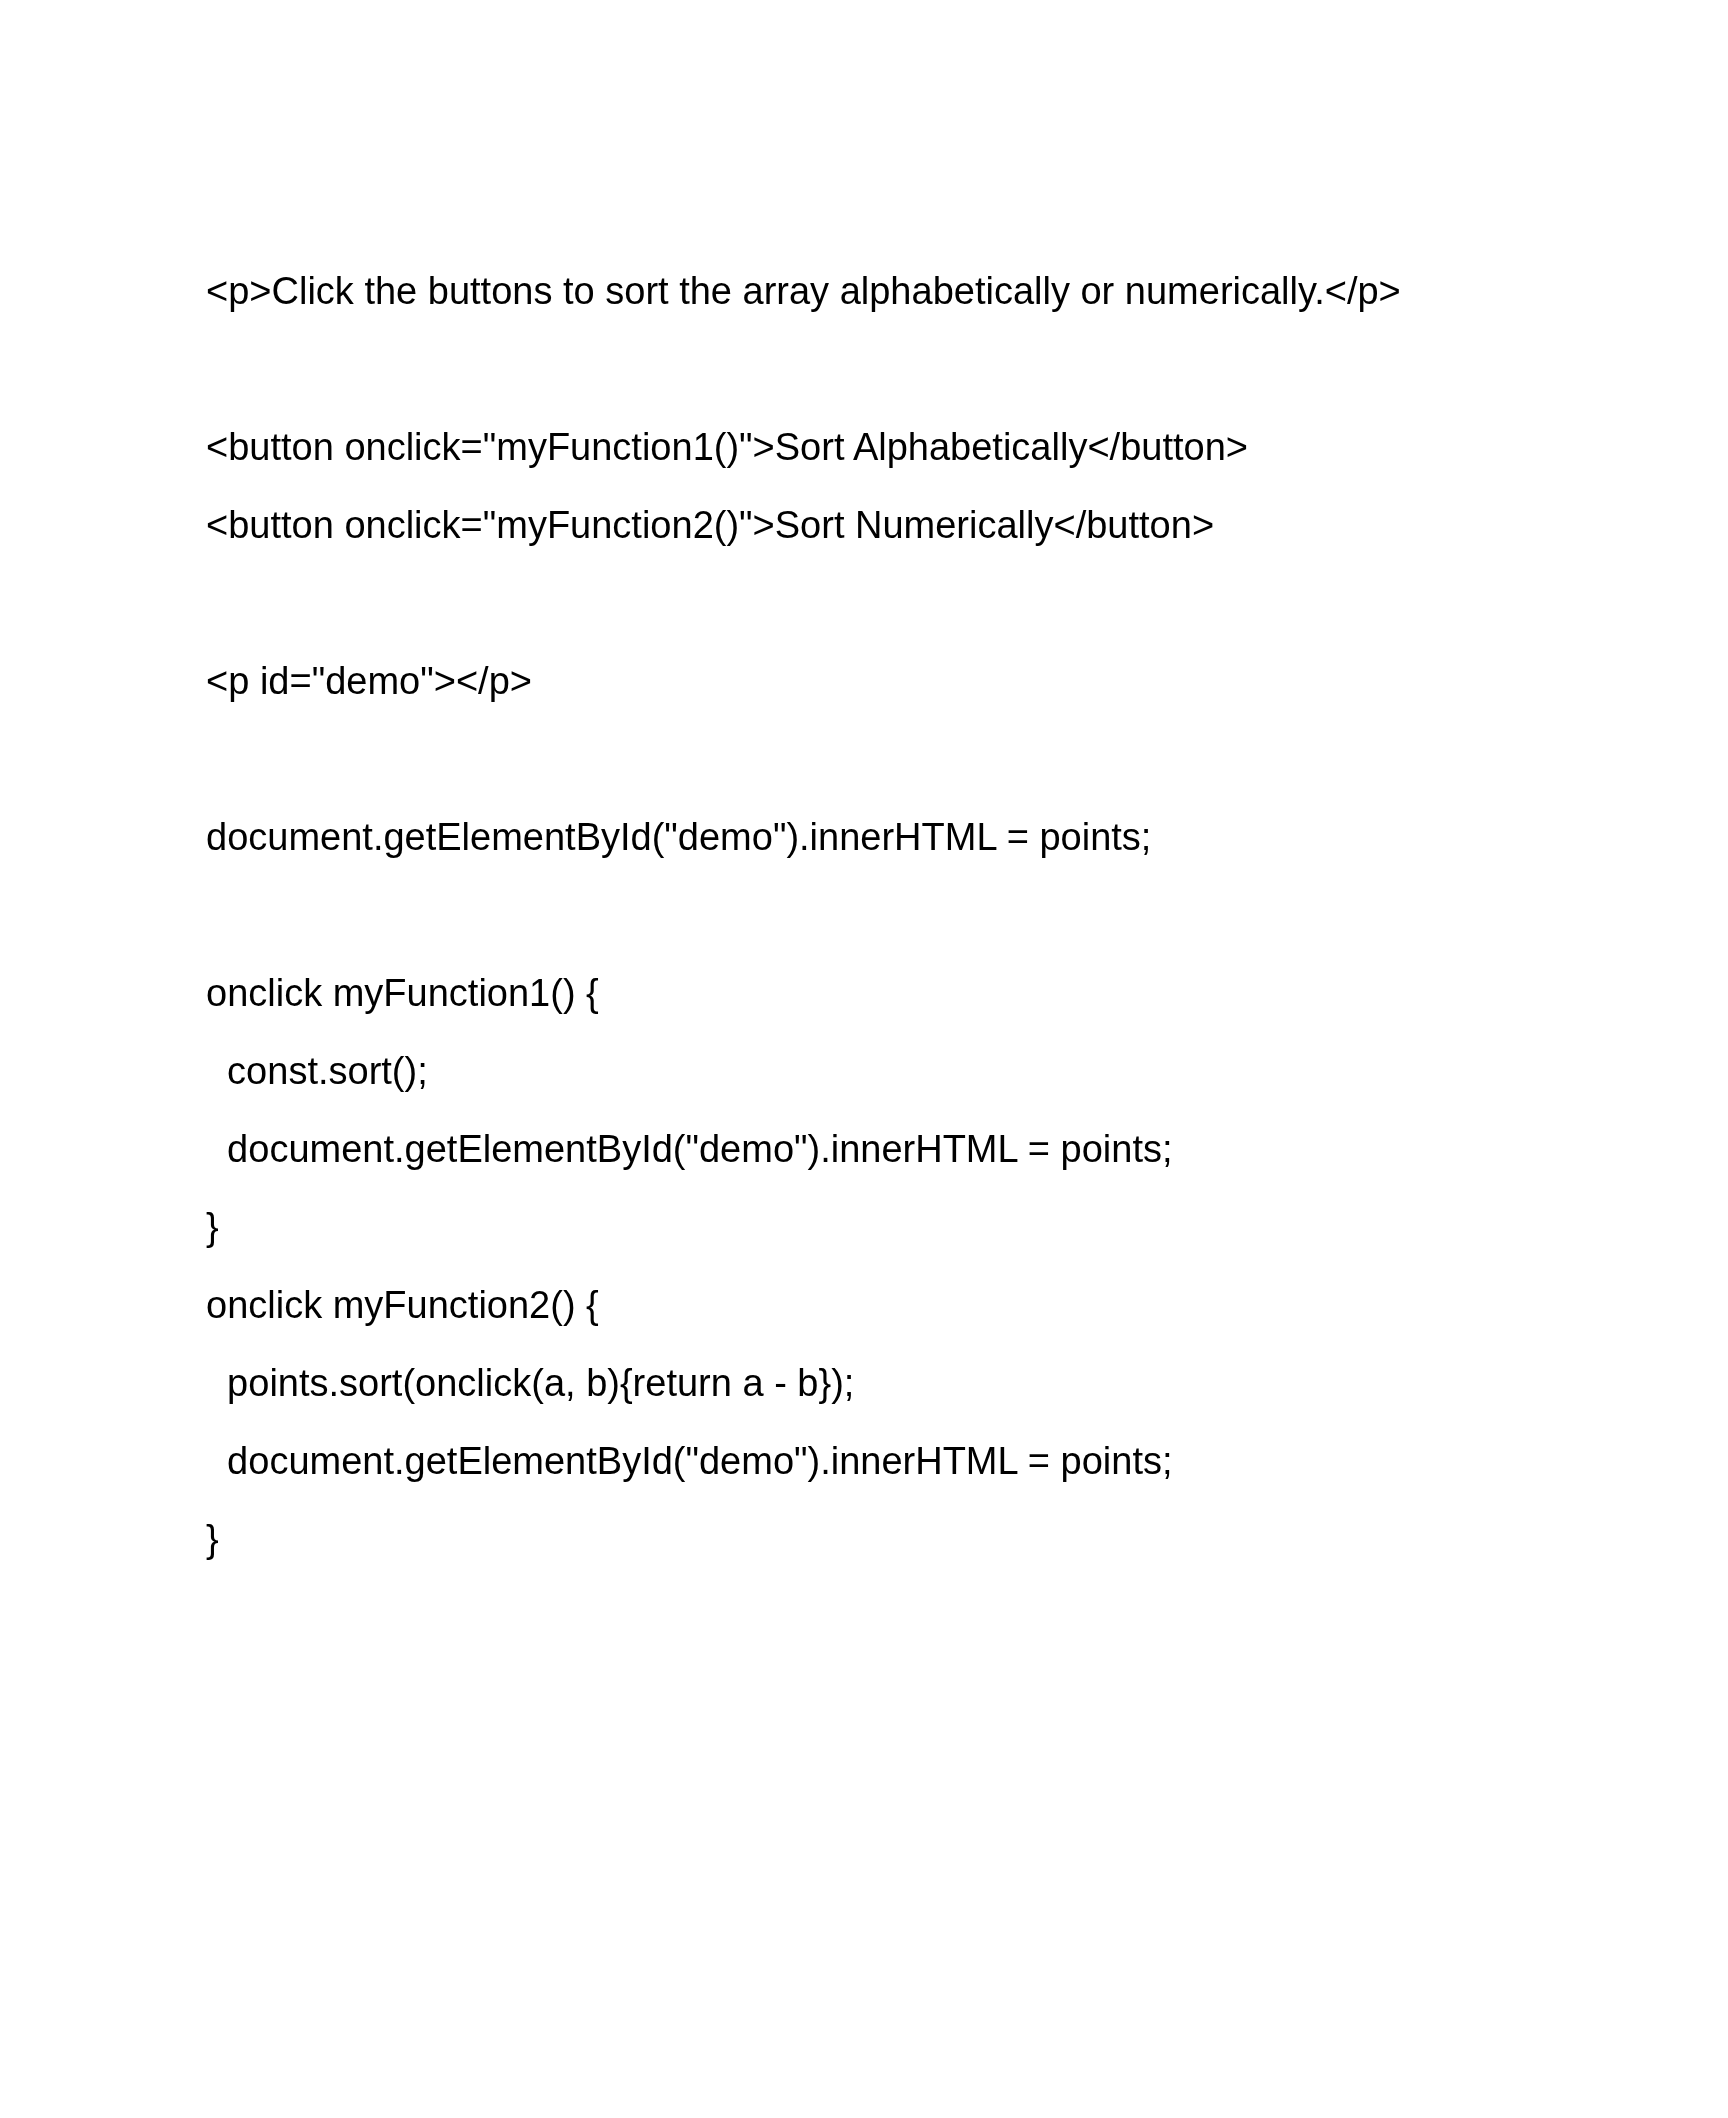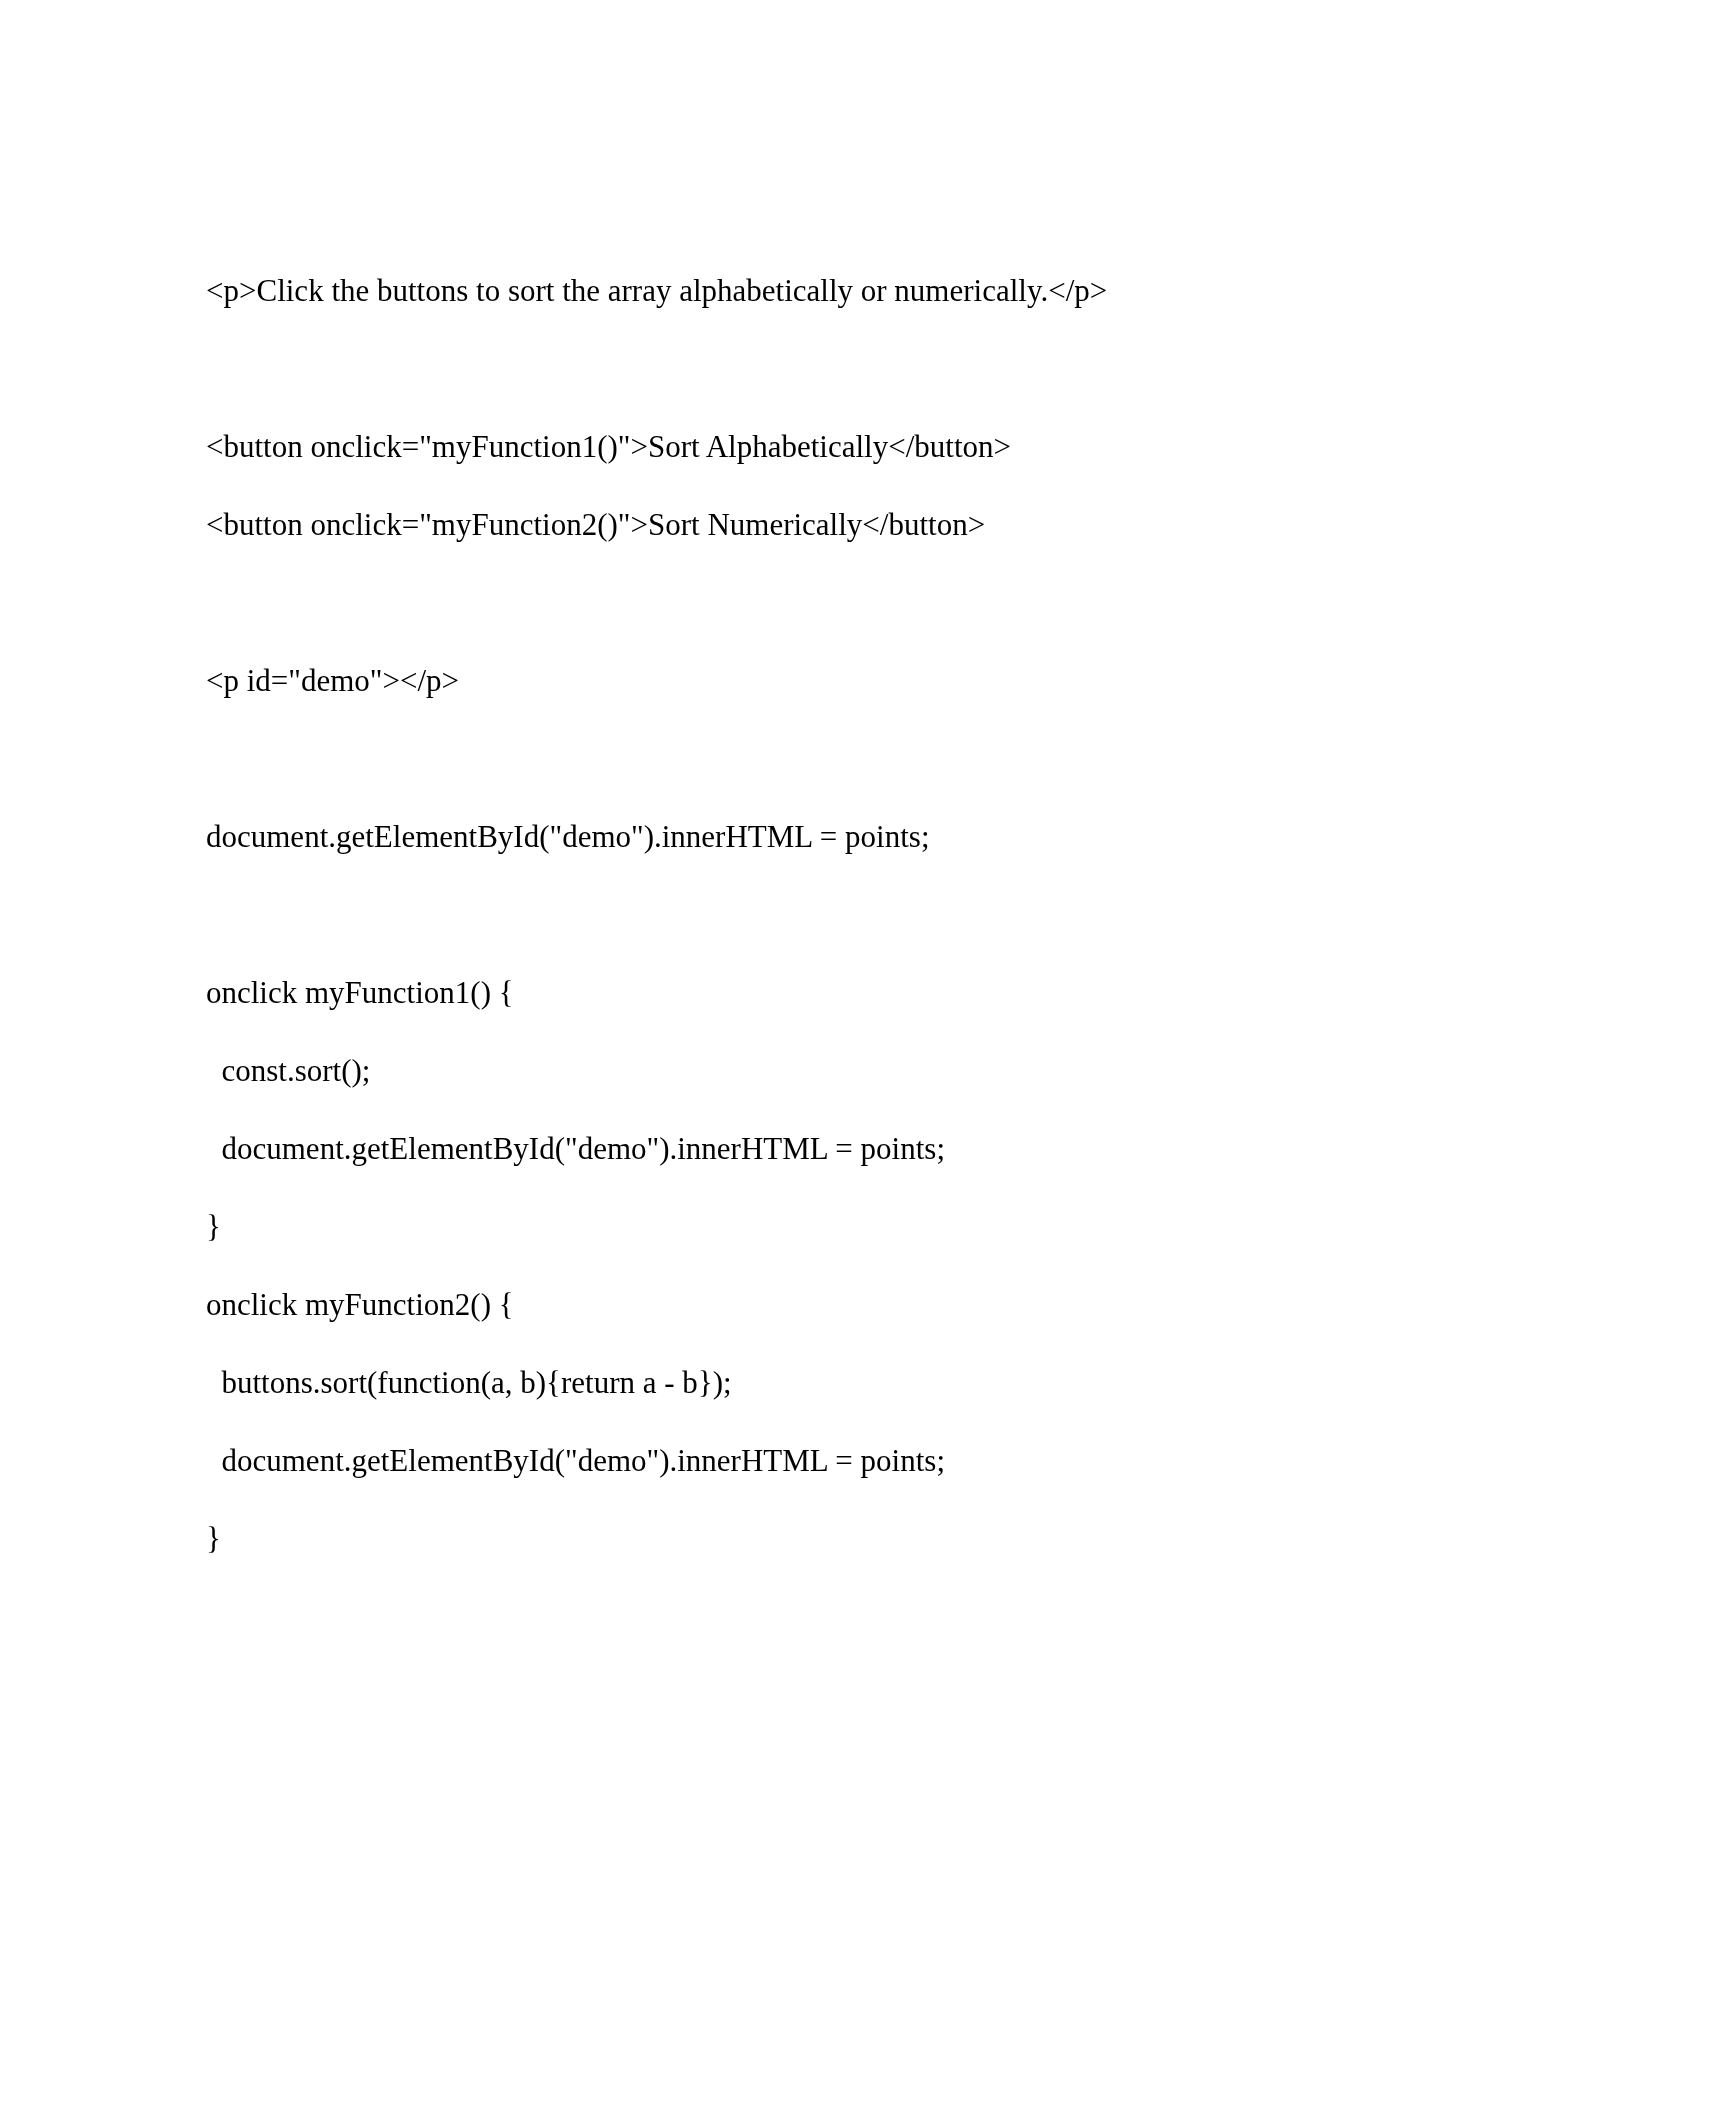--- a/index.html
+++ b/index.html
@@ -16,22 +16,22 @@
   .page {
     position: absolute;
     top: 0; left: 0;
     width: 1729px;
     height: 2237px;
     background: #ffffff;
     box-sizing: border-box;
     padding: 252px 85px 0 206px;
   }
   .code-listing {
-    font-family: Liberation Serif, serif;
-    font-size: 31px;
+    font-family: Liberation Sans, sans-serif;
+    font-size: 38px;
     line-height: 78px;
     color: #000000;
   }
   .code-line {
     white-space: pre;
     min-height: 78px;
     font-kerning: normal;
   }
 </style>
 </head>
@@ -47,19 +47,19 @@
       <div class="code-line">&nbsp;</div>
       <div class="code-line">&lt;p id="demo"&gt;&lt;/p&gt;</div>
       <div class="code-line">&nbsp;</div>
       <div class="code-line">document.getElementById("demo").innerHTML = points;</div>
       <div class="code-line">&nbsp;</div>
       <div class="code-line">onclick myFunction1() {</div>
       <div class="code-line">  const.sort();</div>
       <div class="code-line">  document.getElementById("demo").innerHTML = points;</div>
       <div class="code-line">}</div>
       <div class="code-line">onclick myFunction2() {</div>
-      <div class="code-line">  buttons.sort(function(a, b){return a - b});</div>
+      <div class="code-line">  points.sort(onclick(a, b){return a - b});</div>
       <div class="code-line">  document.getElementById("demo").innerHTML = points;</div>
       <div class="code-line">}</div>
       <div class="code-line">&nbsp;</div>
     </div>
 </div>
 
 
 </body></html>

